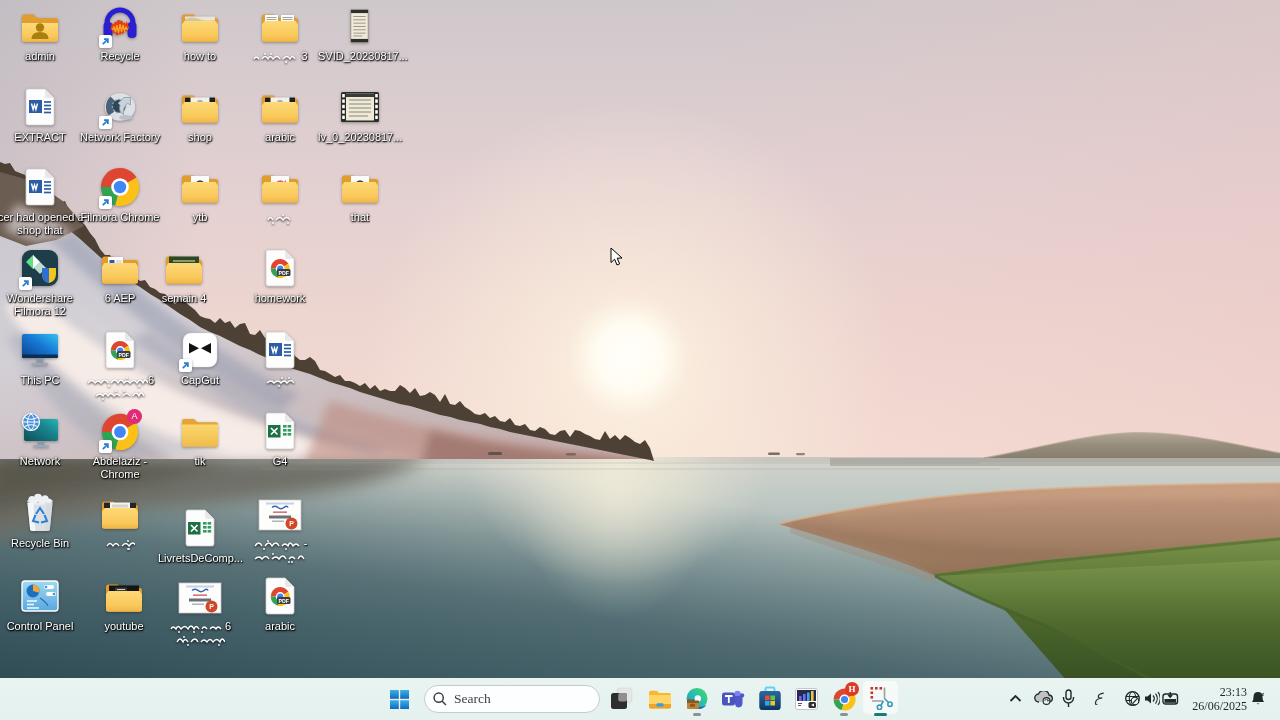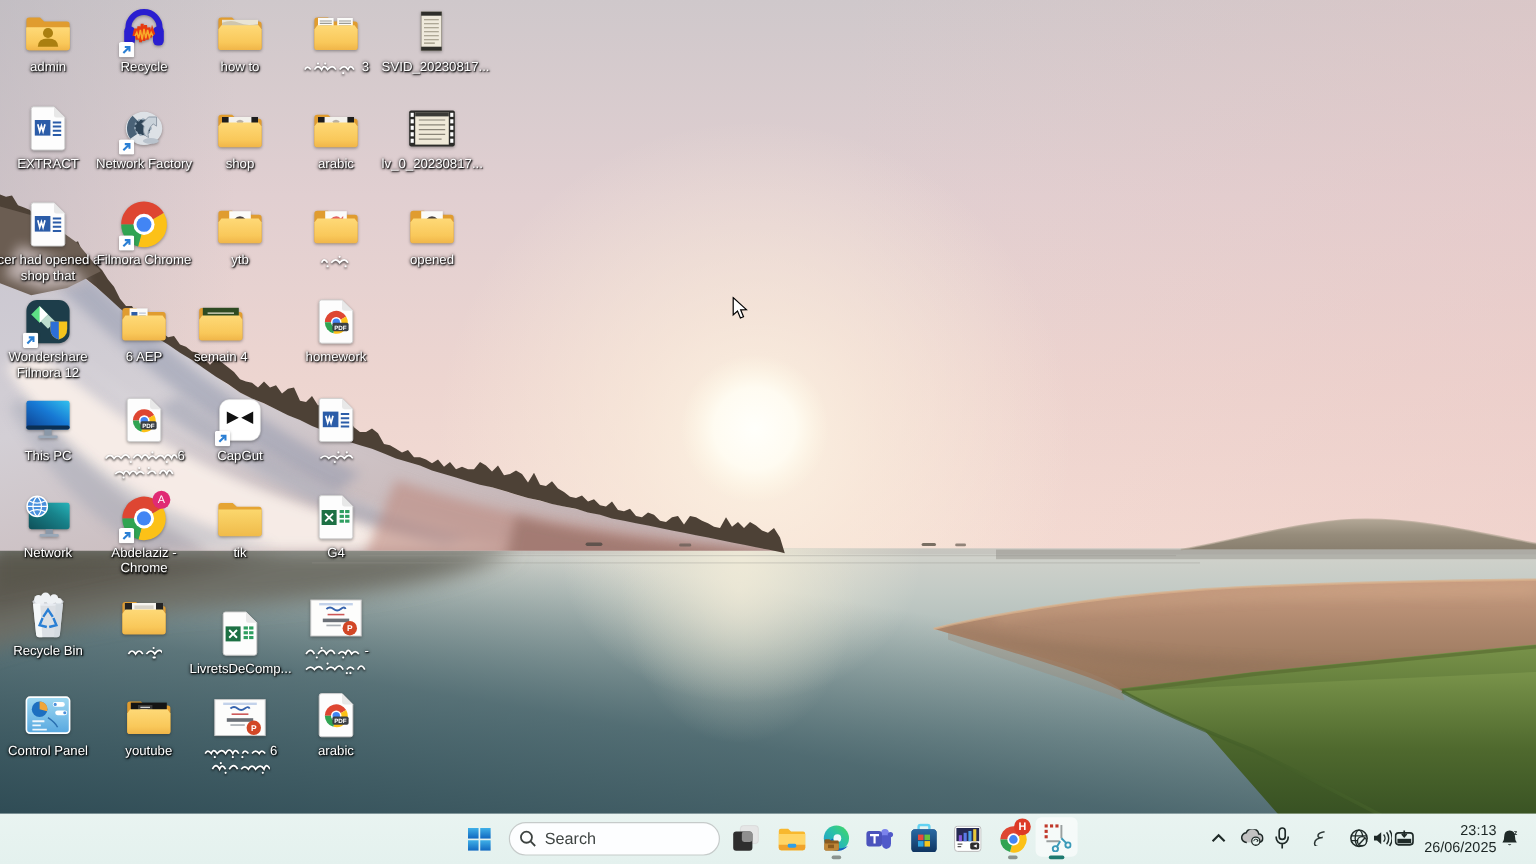--- a/index.html
+++ b/index.html
@@ -4,21 +4,21 @@
 html,body{margin:0;padding:0;width:1280px;height:720px;overflow:hidden;
   font-family:"Liberation Sans",sans-serif;}
 #desk{position:absolute;inset:0;width:1280px;height:720px;}
 #wall{position:absolute;left:0;top:0;}
 .cell{position:absolute;width:84px;text-align:center;}
 .ic{width:44px;height:42px;margin:0 auto;position:relative;}
 .ic svg{filter:drop-shadow(0 1px 1.5px rgba(30,30,30,.4));}
 .lbl{margin-top:2px;font-size:11px;line-height:13px;color:#fff;
   text-shadow:0 1px 2px rgba(0,0,0,.9),0 0 3px rgba(0,0,0,.75),1px 1px 1px rgba(0,0,0,.8);}
 #bar{position:absolute;left:0;top:678px;width:1280px;height:42px;
-  background:linear-gradient(180deg,#e9f4f1 0%,#e4f1ee 100%);}
+  background:linear-gradient(180deg,#e9f4f1 0%,#e4f1ee 100%);font-family:Liberation Serif, serif;}
 </style></head>
 <body>
 <div id="desk">
 <svg id="wall" width="1280" height="720" viewBox="0 0 1280 720">
 <defs>
 <linearGradient id="sky" x1="0" y1="0" x2="0" y2="1">
  <stop offset="0" stop-color="#cfc8cb"></stop>
  <stop offset=".35" stop-color="#e1cfd1"></stop>
  <stop offset=".68" stop-color="#edd5d0"></stop>
  <stop offset="1" stop-color="#f5ddd4"></stop>
@@ -595,21 +595,21 @@
             <circle cx="7" cy="11" r=".9" fill="#fff"></circle>
             <circle cx="17" cy="3" r=".9" fill="#fff"></circle>
           </svg></div>
       </div>
 <div class="cell" style="left:318px;top:167px">
         <div class="ic" style="height:42px">
           <svg style="position:absolute;left:2px;top:4px;width:40px;height:34px">
             <use href="#f_curve"></use>
           </svg>
         </div>
-        <div class="lbl">opened</div>
+        <div class="lbl">that</div>
       </div>
 <div class="cell" style="left:-2px;top:248px">
         <div class="ic" style="height:42px">
           <svg style="position:absolute;left:2px;top:0px;width:40px;height:40px">
             <use href="#filmora"></use>
           </svg>
           <svg style="position:absolute;left:1px;bottom:0px;width:13px;height:13px">
             <use href="#shortcut"></use>
           </svg>
         </div>

